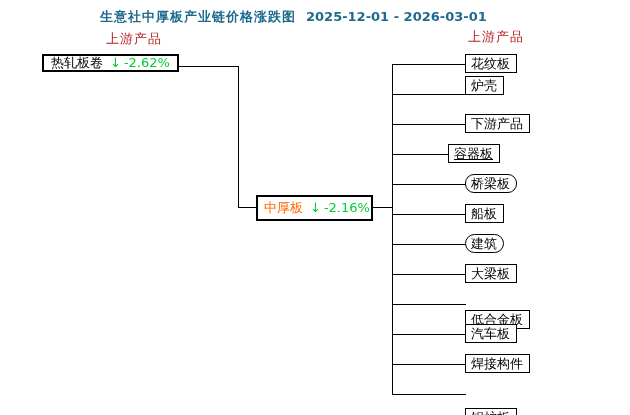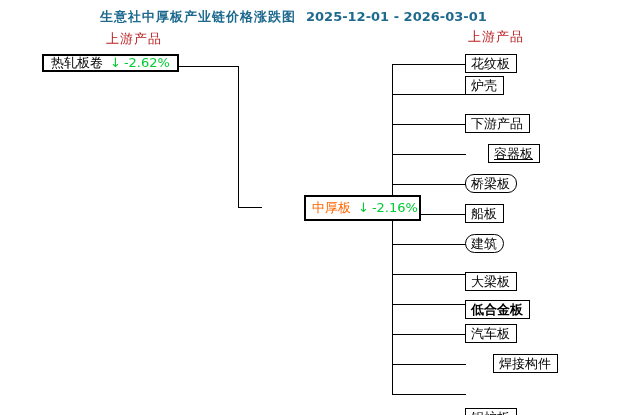--- a/index.html
+++ b/index.html
@@ -60,21 +60,20 @@
   .node.up-box {
     left: 42px;
     top: 54px;
   }
   .node.center-box {
     left: 256px;
     top: 195px;
     width: 117px;
     box-sizing: border-box;
     padding: 4px 6px;
-    margin-left: 48px;
   }
   .chg {
     color: var(--decline-color, #00cc33);
     margin-left: 7px;
   }
   .chg .arrow { margin-right: 3px; }
   .center-box .pname { color: var(--center-name-color, #ff6600); }
 </style>
 </head>
 <body>
@@ -112,24 +111,24 @@
   </div>
 
   <div class="node main center-box">
     <span class="pname">中厚板</span><span class="chg"><span class="arrow">↓</span><span>-2.16%</span></span>
   </div>
 
   <div id="downstream">
       <div class="node ds-box" style="left: 465px; top: 54px;"><span>花纹板</span></div>
       <div class="node ds-box" style="left: 465px; top: 76px;"><span>炉壳</span></div>
       <div class="node ds-box" style="left: 465px; top: 114px;"><span>下游产品</span></div>
-      <div class="node ds-box" style="left: 488px; top: 144px; text-decoration: underline;"><span>容器板</span></div>
+      <div class="node ds-box" style="left: 448px; top: 144px; text-decoration: underline;"><span>容器板</span></div>
       <div class="node ds-box" style="left: 465px; top: 174px; border-radius: 9px;"><span>桥梁板</span></div>
       <div class="node ds-box" style="left: 465px; top: 204px;"><span>船板</span></div>
       <div class="node ds-box" style="left: 465px; top: 234px; border-radius: 10px;"><span>建筑</span></div>
-      <div class="node ds-box" style="left: 465px; top: 272px;"><span>大梁板</span></div>
-      <div class="node ds-box" style="left: 465px; top: 300px; font-weight: bold;"><span>低合金板</span></div>
+      <div class="node ds-box" style="left: 465px; top: 264px;"><span>大梁板</span></div>
+      <div class="node ds-box" style="left: 465px; top: 310px;"><span>低合金板</span></div>
       <div class="node ds-box" style="left: 465px; top: 324px; text-align: right;"><span>汽车板</span></div>
-      <div class="node ds-box" style="left: 465px; top: 354px; margin-left: 28px;"><span>焊接构件</span></div>
+      <div class="node ds-box" style="left: 465px; top: 354px;"><span>焊接构件</span></div>
       <div class="node ds-box" style="left: 465px; top: 408px;"><span>锅炉板</span></div>
     </div>
 
 </div>
 
 </body></html>

